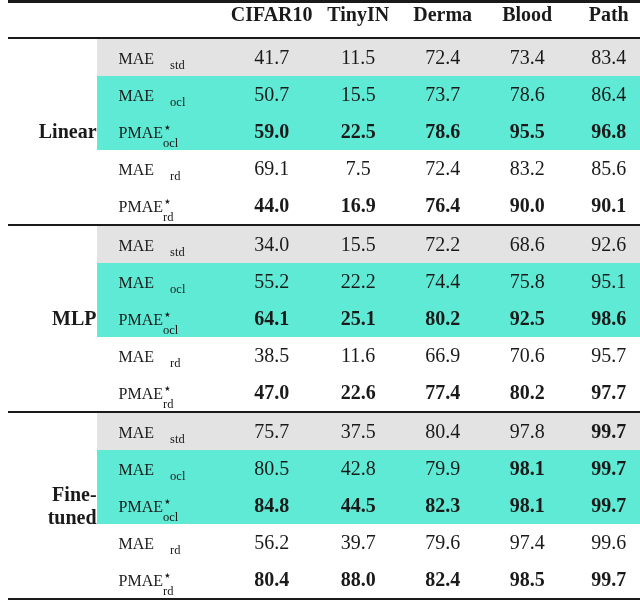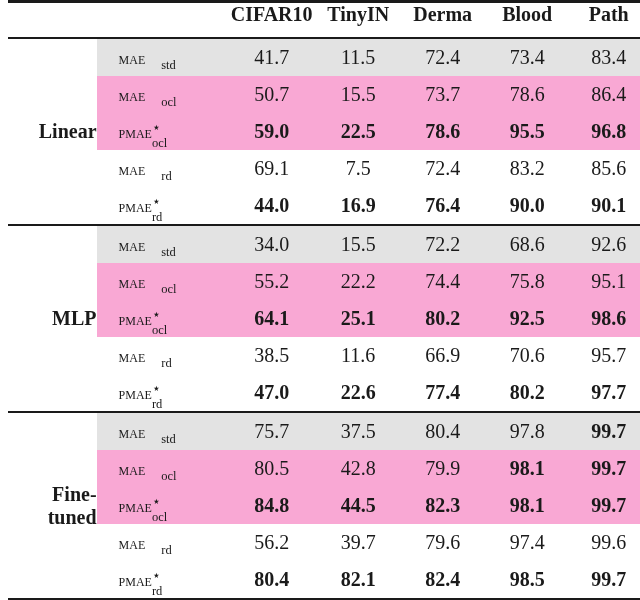--- a/index.html
+++ b/index.html
@@ -65,24 +65,24 @@
   }
   td.metric {
     text-align: left;
     padding-left: 22px;
     font-size: 20px;
   }
   td.num.bold { font-weight: bold; }
 
   
   tr.shade-dark  td.shadeable { background: #e3e3e3; }
-  tr.shade-light td.shadeable { background: #f9a8d4; }
-
-  
-  .m-base { font-size: 12px; }
+  tr.shade-light td.shadeable { background: #5eead4; }
+
+  
+  .m-base { font-size: 16px; }
   .m-sub  { font-size: 12.5px; vertical-align: baseline; position: relative; top: 5px; padding-left: 16px; }
   .m-stack {
     display: inline-block;
     vertical-align: baseline;
     position: relative;
     width: 0;
     height: 0;
   }
   .m-stack .sup {
     position: absolute;
@@ -246,21 +246,21 @@
         <td class="metric shadeable"><span class="m-base">MAE</span><span class="m-sub">rd</span></td>
         <td class="num shadeable">56.2</td>
         <td class="num shadeable">39.7</td>
         <td class="num shadeable">79.6</td>
         <td class="num shadeable">97.4</td>
         <td class="num shadeable">99.6</td>
       </tr>
       <tr>
         <td class="metric shadeable"><span class="m-base">PMAE</span><span class="m-stack"><span class="sup">⋆</span><span class="sub">rd</span></span><span class="m-sub" style="visibility: hidden;">rd</span></td>
         <td class="num shadeable bold">80.4</td>
-        <td class="num shadeable bold">82.1</td>
+        <td class="num shadeable bold">88.0</td>
         <td class="num shadeable bold">82.4</td>
         <td class="num shadeable bold">98.5</td>
         <td class="num shadeable bold">99.7</td>
       </tr>
       <tr class="rule-row bottomrule">
         <td colspan="7"></td>
       </tr>
     </tbody>
 </table>
 

